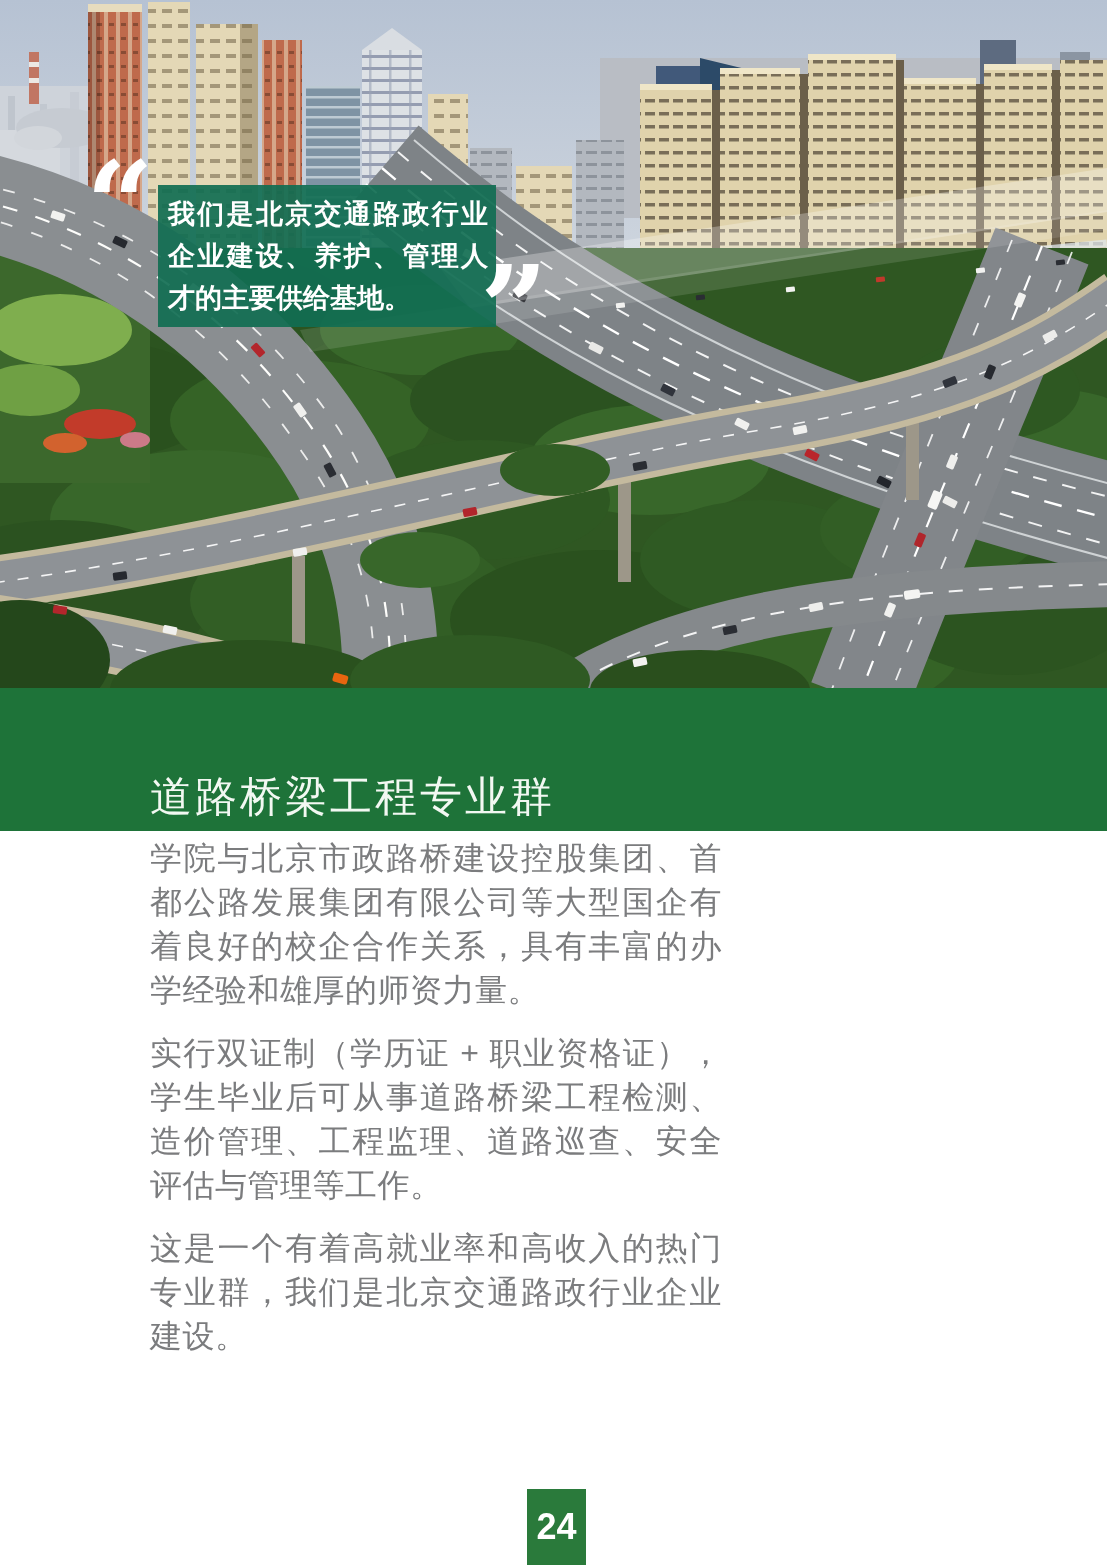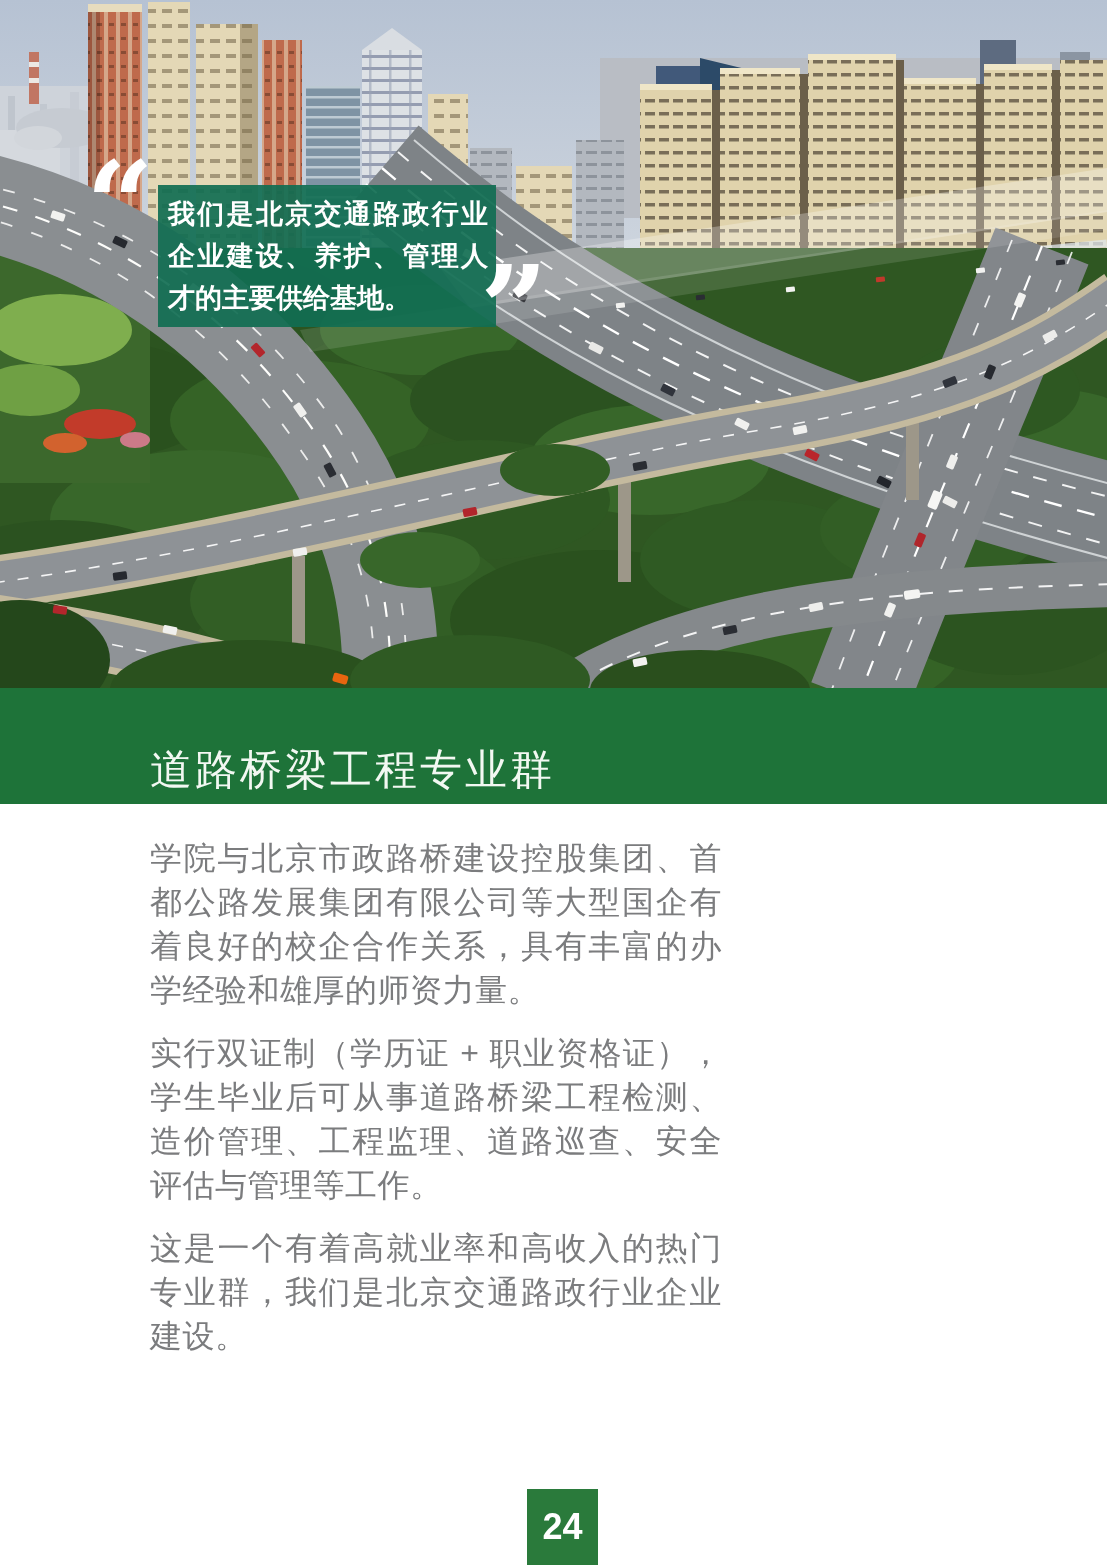--- a/index.html
+++ b/index.html
@@ -8,30 +8,30 @@
   .hero{position:absolute;left:0;top:0;width:1107px;height:688px;overflow:hidden;}
   .hero svg{display:block;}
   .q-open,.q-close{position:absolute;font-family:"DejaVu Serif",serif;font-weight:bold;
         color:#ffffff;font-size:118px;line-height:1;pointer-events:none;}
   .q-open{left:86px;top:146px;}
   .q-close{left:480px;top:250px;}
   .q-box{position:absolute;left:158px;top:185px;width:320px;
         background:var(--quote-green,rgba(17,110,82,0.92));
         color:#ffffff;font-size:27px;font-weight:bold;line-height:42px;
         padding:8px 8px 8px 10px;text-align:justify;}
-  .band{position:absolute;left:0;top:688px;width:1107px;height:116px;
+  .band{position:absolute;left:0;top:688px;width:1107px;height:143px;
         background:var(--band-green,#1e7339);}
   .band h1{position:absolute;left:150px;bottom:6px;margin:0;font-size:42px;font-weight:normal;
         color:#f2f8f2;letter-spacing:3px;}
   .content{position:absolute;left:150px;top:836px;width:572px;}
   .content p{margin:0 0 19px 0;font-size:32px;line-height:44px;
         color:var(--body-text,#7b7c7e);text-align:justify;letter-spacing:0.5px;}
   .watermark{position:absolute;left:12px;top:1244px;white-space:nowrap;
         color:var(--wm-yellow,#f5eea4);font-size:88px;line-height:89px;letter-spacing:40px;}
-  .pagenum{position:absolute;left:527px;top:1489px;width:71px;height:76px;
+  .pagenum{position:absolute;left:527px;top:1489px;width:59px;height:76px;
         background:var(--page-green,#2a7a3b);color:#fff;display:flex;align-items:center;
         justify-content:center;font-size:36px;font-weight:bold;}
 </style>
 </head>
 <body>
 
 <div class="page">
 
   <div class="hero">
     <svg width="1107" height="688" viewBox="0 0 1107 688" xmlns="http://www.w3.org/2000/svg">

